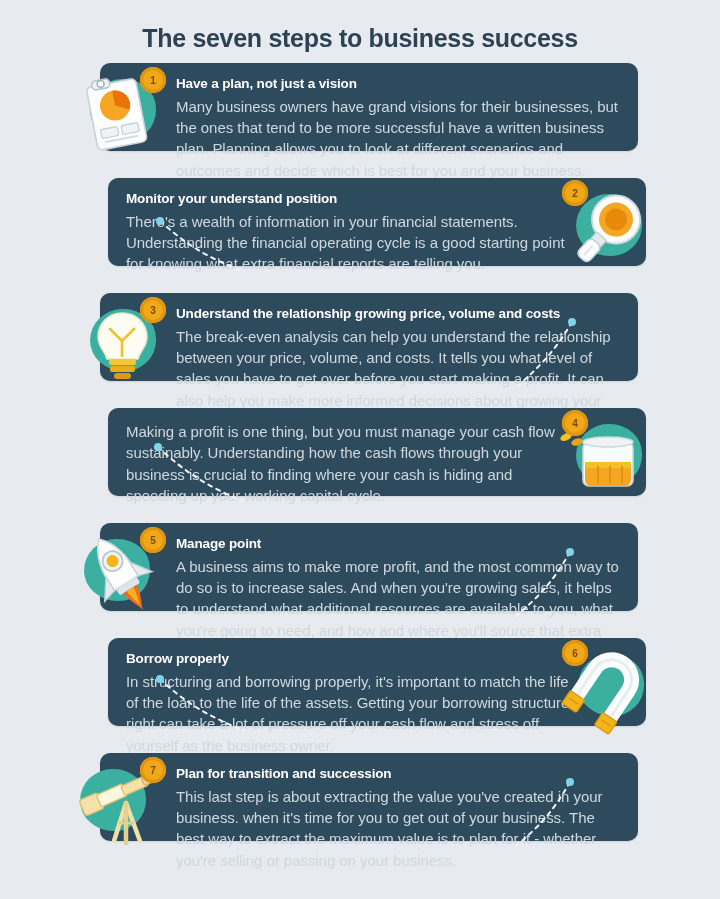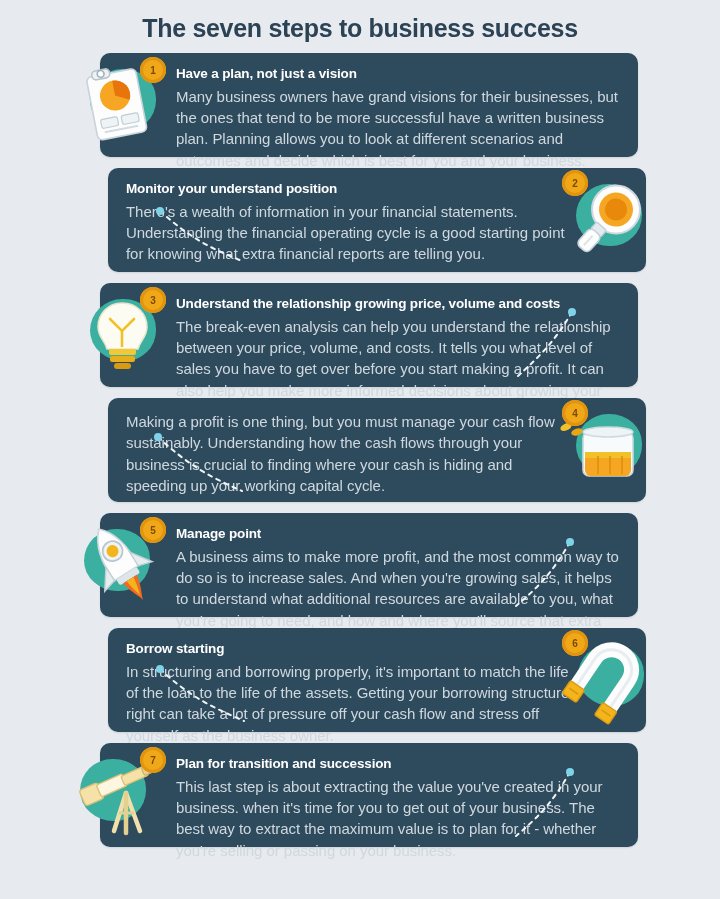--- a/index.html
+++ b/index.html
@@ -17,42 +17,42 @@
     position: relative;
   }
 
   
   .page-title {
     text-align: center;
     color: #2c4355;
     font-size: 25px;
     font-weight: bold;
     letter-spacing: -0.3px;
-    padding-top: 14px;
+    padding-top: 24px;
     padding-bottom: 10px;
   }
 
   
   .steps {
     position: relative;
     width: 720px;
   }
 
   .step {
     position: relative;
     height: 115px;
   }
 
   
   .card {
     position: absolute;
     top: 0;
     background: #2e4a5d;
     border-radius: 10px;
-    height: 104px;
+    height: 88px;
     box-shadow: 0 1px 2px rgba(0,0,0,0.10);
   }
   .step.left .card  { left: 100px;  right: 82px; }
   .step.right .card { left: 108px;  right: 74px; }
 
   .card-inner {
     position: absolute;
     top: 13px;
     bottom: 8px;
   }
@@ -283,21 +283,21 @@
   </div>
 
   <div class="step right">
     <svg class="connector" style="left:498px; top:88px; width:130px; height:126px;" viewBox="0 0 130 126">
       <path d="M72 56 C 56 84, 42 100, 18 120" stroke="#f2f5f7" stroke-width="2" fill="none" stroke-dasharray="4 5" stroke-linecap="round"></path>
       <circle cx="72" cy="56" r="4" fill="#7fd3e8"></circle>
     </svg>
 
     <div class="card">
       <div class="card-inner">
-        <div class="step-title">Borrow starting</div>
+        <div class="step-title">Borrow properly</div>
         <div class="step-body">In structuring and borrowing properly, it's important to match the life of the loan to the life of the assets. Getting your borrowing structure right can take a lot of pressure off your cash flow and stress off yourself as the business owner.</div>
       </div>
     </div>
 
     <div class="icon-cluster">
       <div class="icon-blob" style="left:28px;"></div>
       <svg class="glyph" viewBox="0 0 108 108">
         <g transform="rotate(34 56 54)">
           <path d="M36 80 L36 44 A20 20 0 0 1 76 44 L76 80" fill="none" stroke="#fdfdfd" stroke-width="15" stroke-linecap="butt"></path>
           <path d="M36 80 L36 44 A20 20 0 0 1 76 44 L76 80" fill="none" stroke="#d8e2e8" stroke-width="3" stroke-linecap="butt" opacity="0.6"></path>

